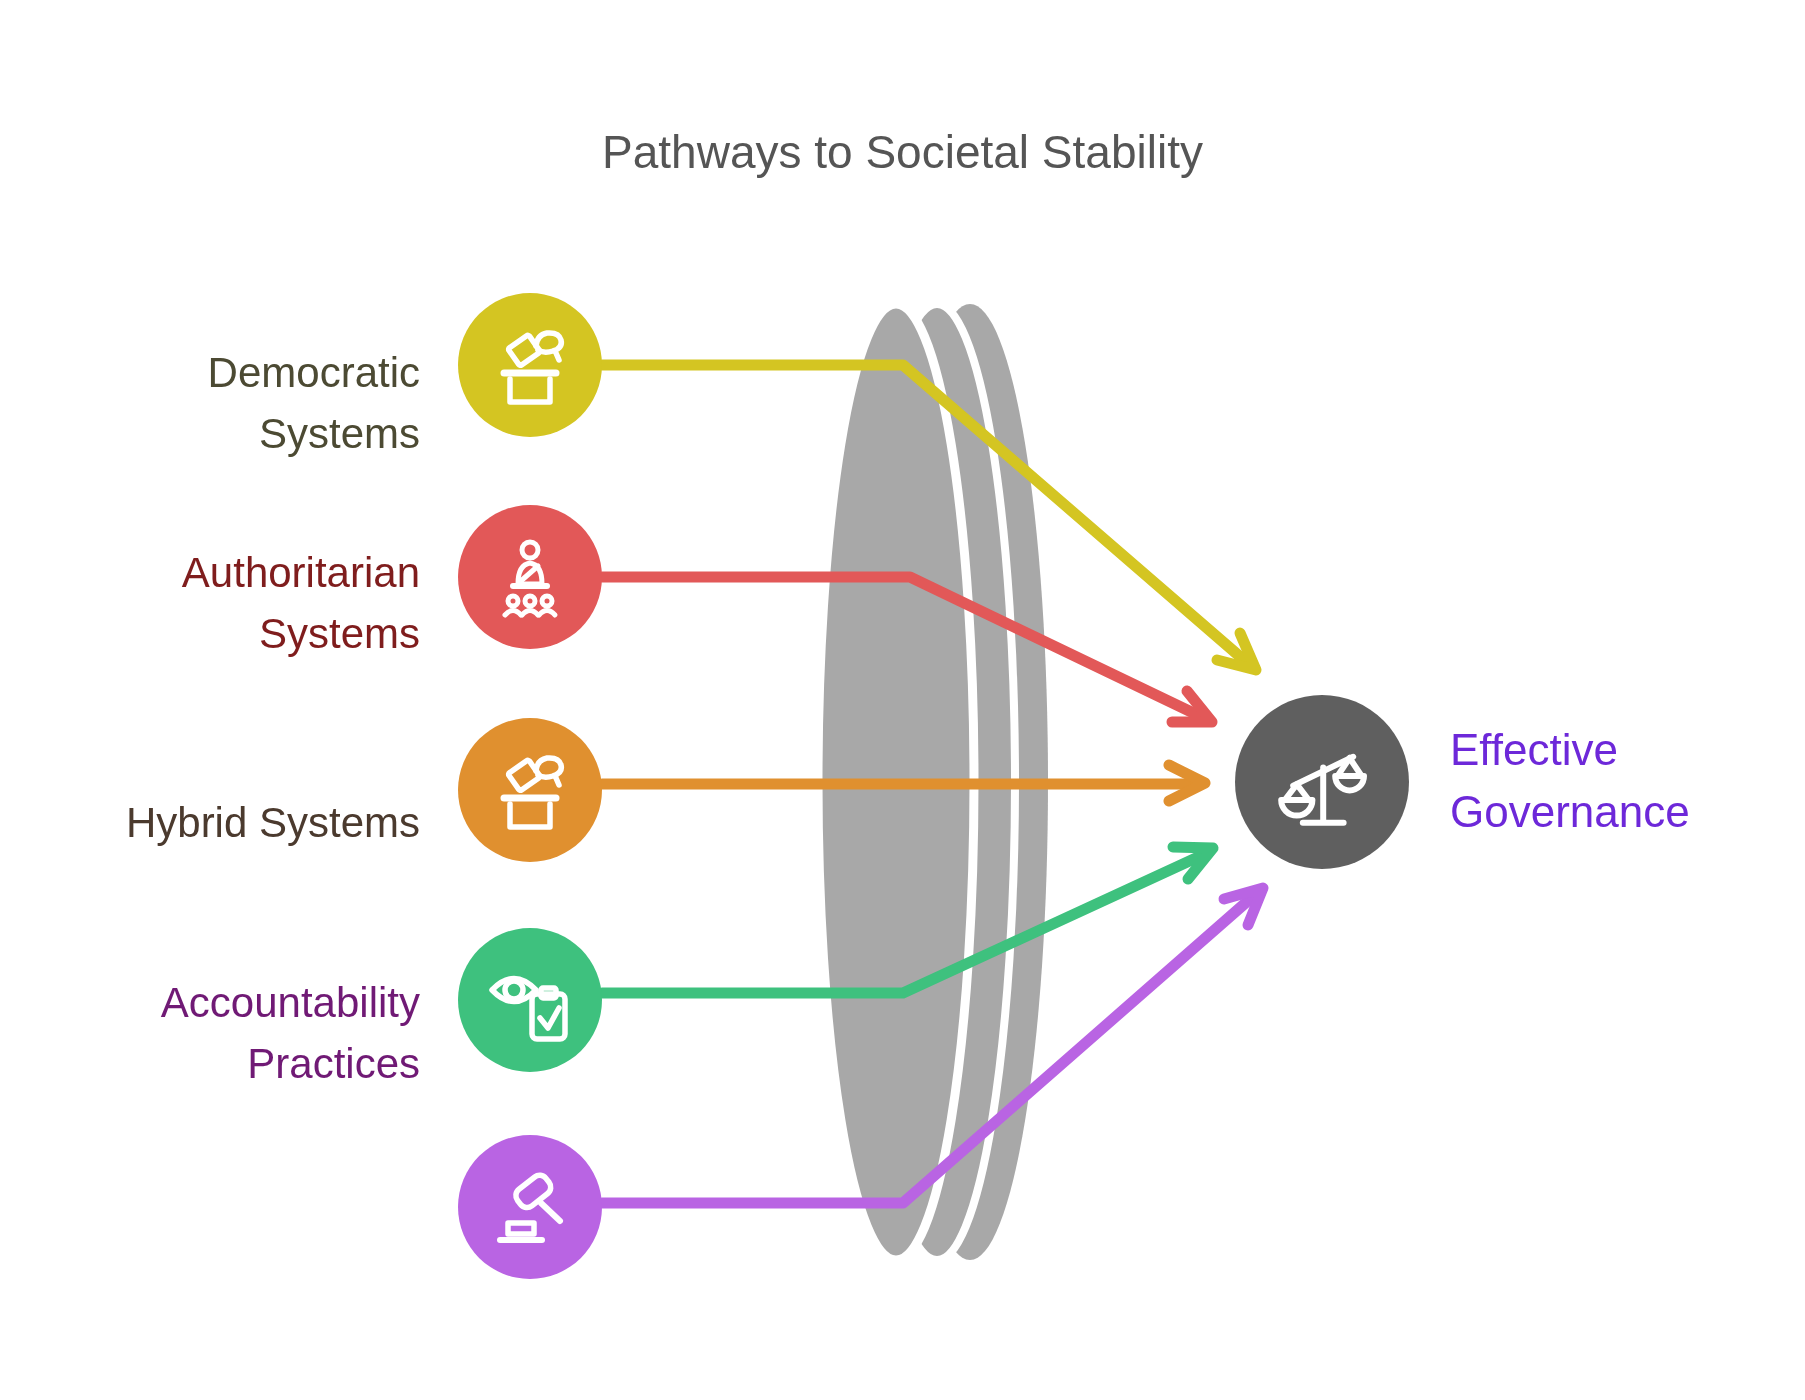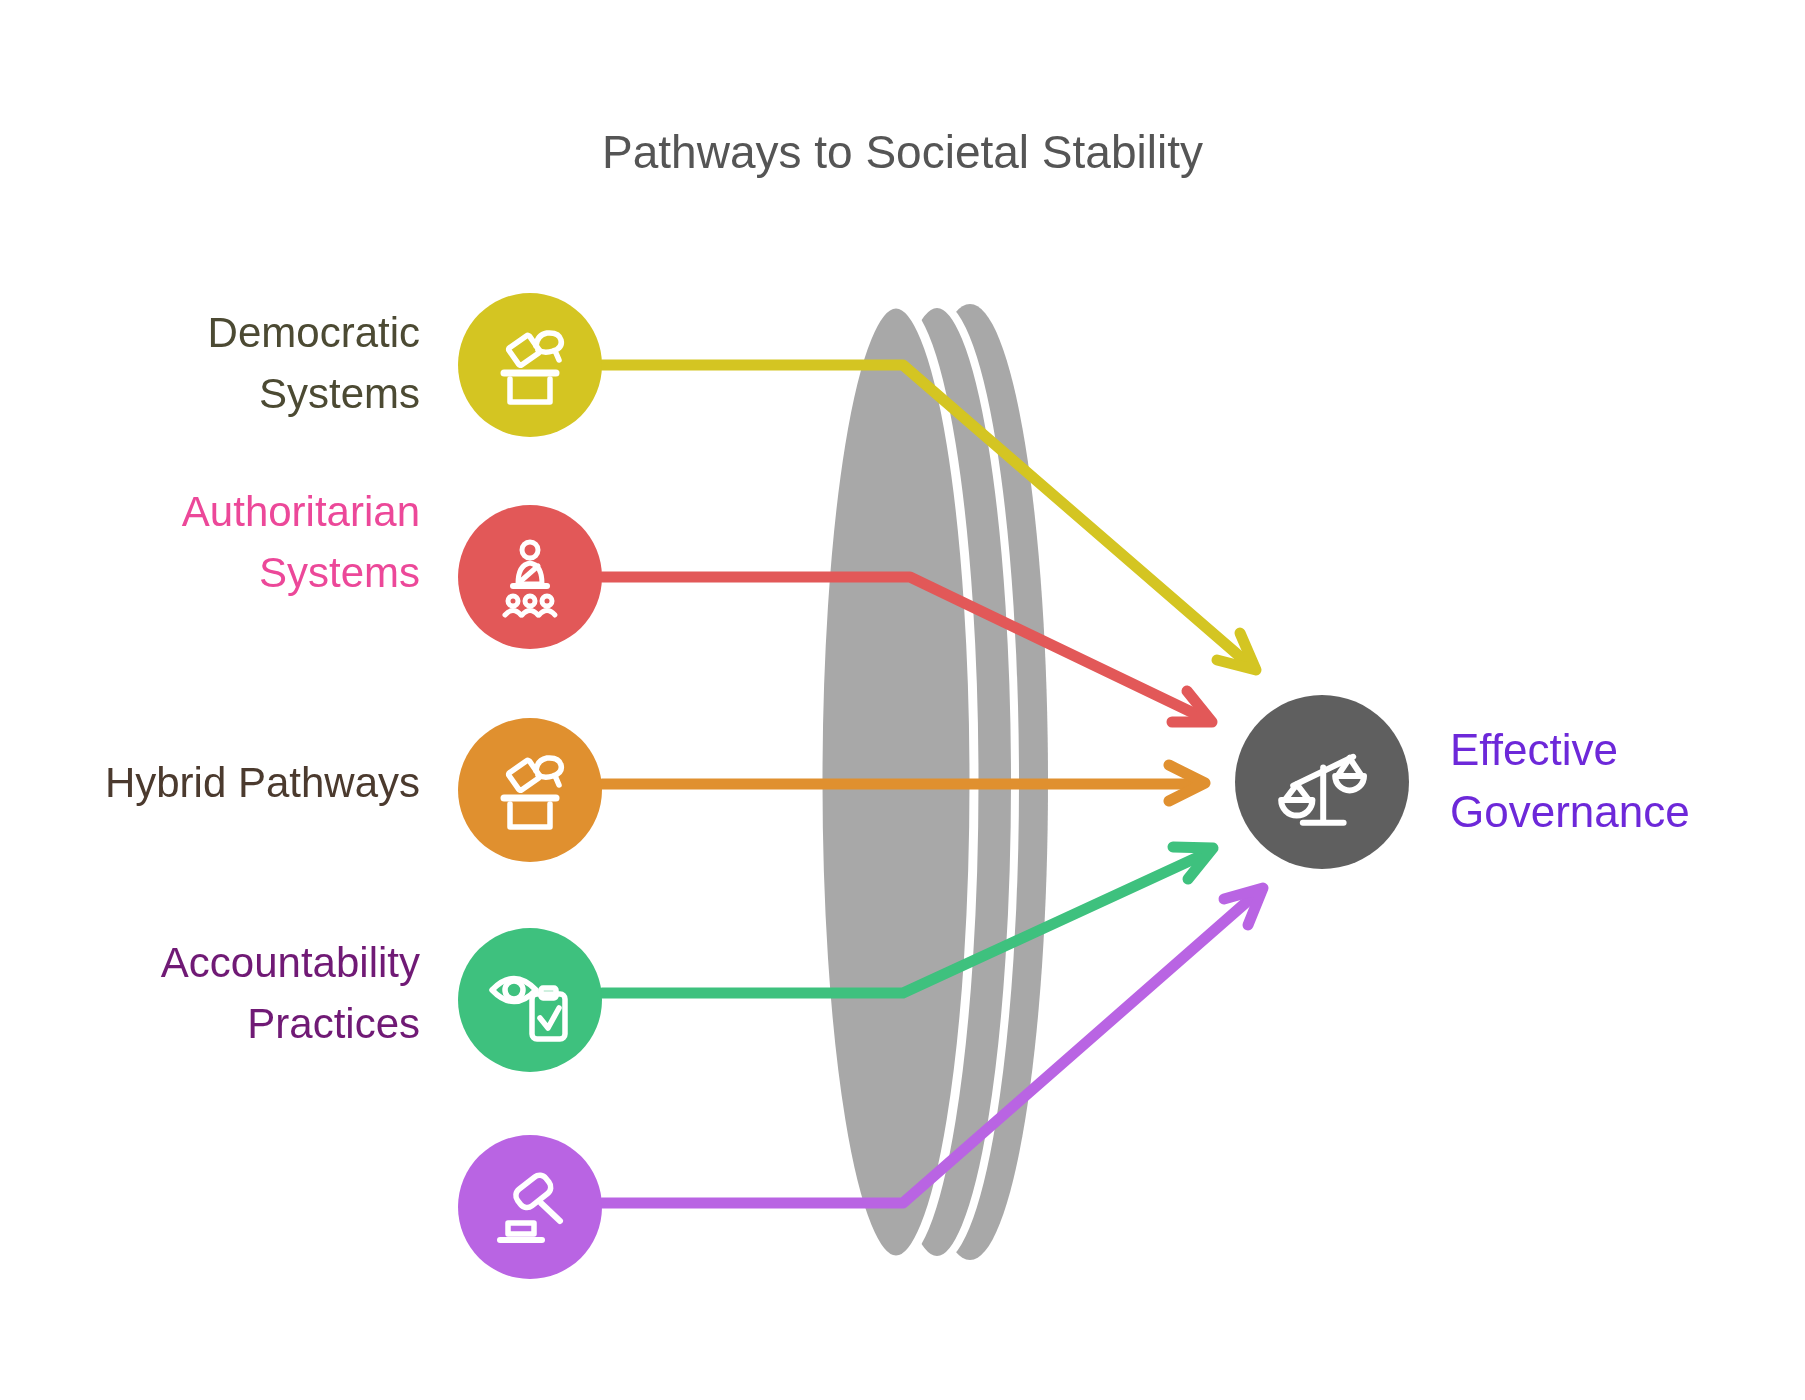--- a/index.html
+++ b/index.html
@@ -12,23 +12,24 @@
   }
   #diagram-svg{position:absolute;left:0;top:0;}
   .title{
     position:absolute;left:0;top:118px;width:1805px;
     text-align:center;font-size:46px;line-height:68px;color:#555555;
   }
   .node-label{
     position:absolute;right:1385px;width:350px;
     text-align:right;font-size:42px;line-height:61px;
     transform:translateY(-50%);
+    margin-top:40px;
   }
   .label-0{top:363px;color:#4c4a33;}
-  .label-1{top:542px;color:#ec4899;}
+  .label-1{top:563px;color:#7f1d1d;}
   .label-2{top:782px;color:#4b3a2e;}
   .label-3{top:993px;color:#701a75;}
   .label-4{top:1201px;color:#4d3a5c;}
   .outcome-label{
     position:absolute;left:1450px;top:781px;width:340px;
     text-align:left;font-size:44px;line-height:62px;color:#6d28d9;
     transform:translateY(-50%);
   }
 </style>
 </head>
@@ -138,17 +139,17 @@
     </g>
 
     <g>
       <circle cx="1322" cy="782" r="87" fill="#5f5f5f"></circle>
       <use href="#sym-balance-scale" x="1262" y="722" width="120" height="120"></use>
     </g>
   </svg>
 
   <div class="node-label label-0">Democratic Systems</div>
   <div class="node-label label-1">Authoritarian Systems</div>
-  <div class="node-label label-2">Hybrid Pathways</div>
+  <div class="node-label label-2">Hybrid Systems</div>
   <div class="node-label label-3">Accountability Practices</div>
 
   <div class="outcome-label">Effective Governance</div>
 </div>
 
 </body></html>

